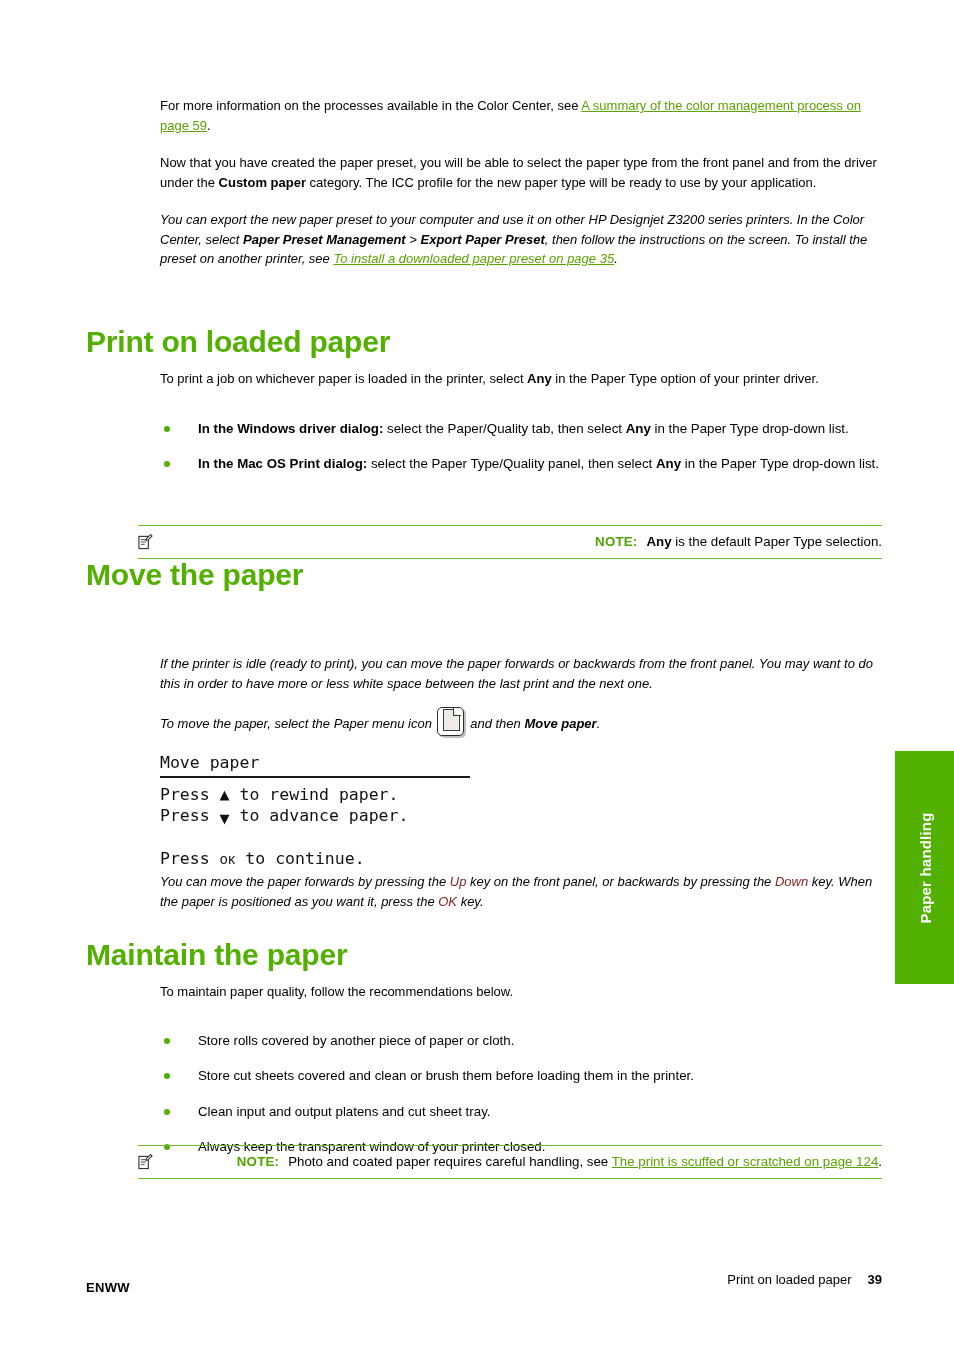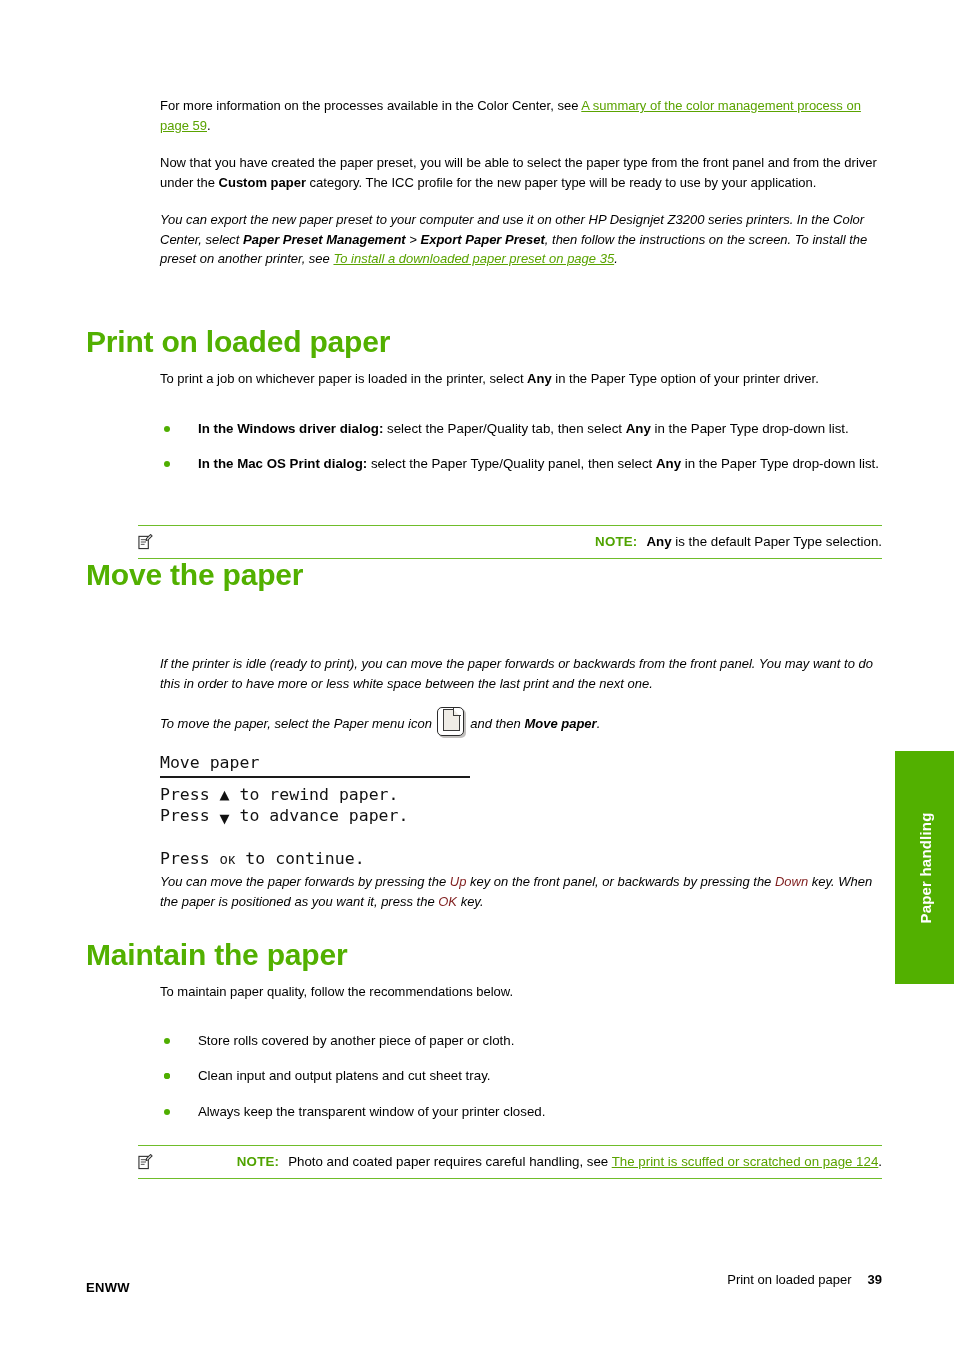--- a/index.html
+++ b/index.html
@@ -313,20 +313,21 @@
   <div class="body-col" style="top:982px;">
     <p class="para">To maintain paper quality, follow the recommendations below.</p>
 
     <ul class="bullets" style="margin-top:29px;">
       <li>
         <span class="dot"></span>
         <span>Store rolls covered by another piece of paper or cloth.</span>
       </li>
       <li>
         <span class="dot"></span>
+        <span>Store cut sheets covered and clean or brush them before loading them in the printer.</span>
       </li>
       <li>
         <span class="dot"></span>
         <span>Clean input and output platens and cut sheet tray.</span>
       </li>
       <li>
         <span class="dot"></span>
         <span>Always keep the transparent window of your printer closed.</span>
       </li>
     </ul>

